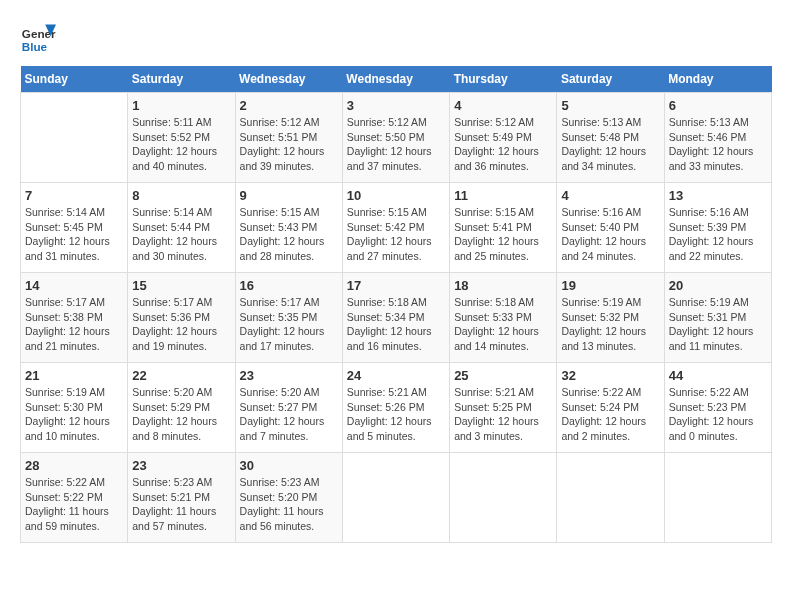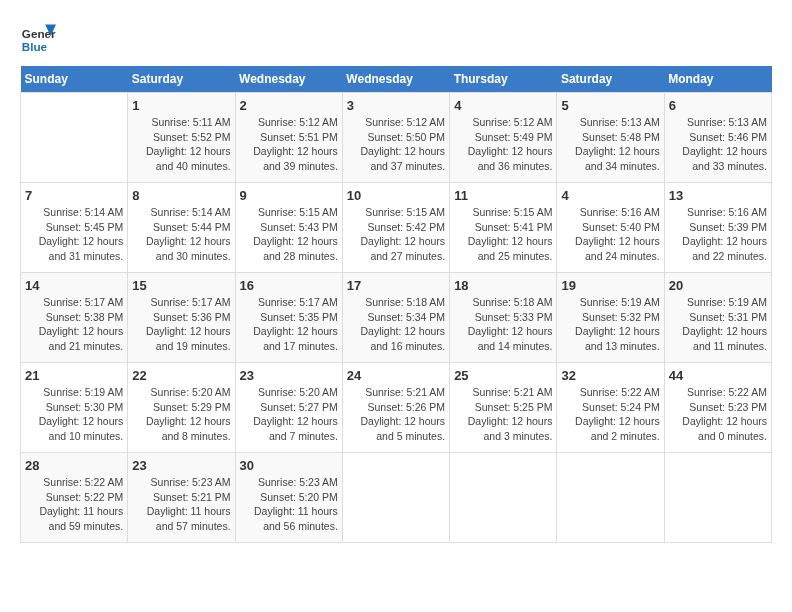--- a/index.html
+++ b/index.html
@@ -72,21 +72,20 @@
       font-weight: bold;
       font-size: 13px;
       color: #333;
       display: block;
       margin-bottom: 2px;
     }
     .day-info {
       color: #444;
       font-size: 10.5px;
       line-height: 1.4;
-      text-align: right;
     }
     .empty-cell {
       background: #fff;
     }
   </style>
 </head>
 <body>
 
 <div class="header">
   <div class="logo">

